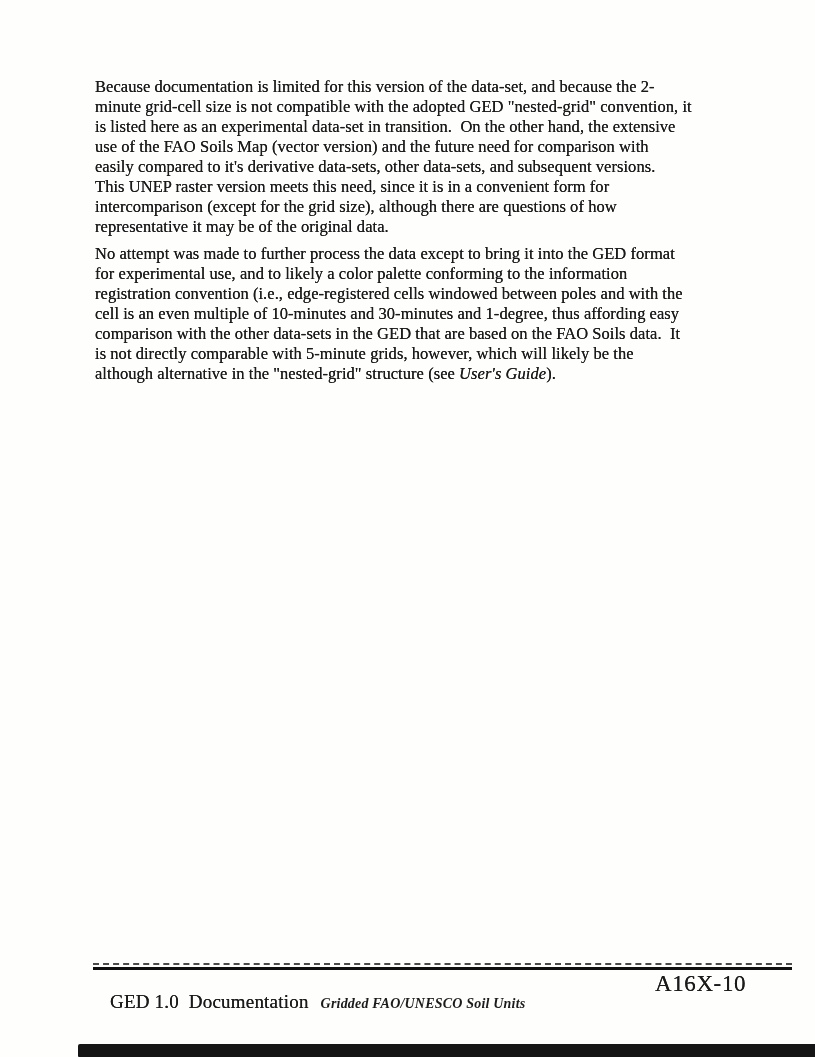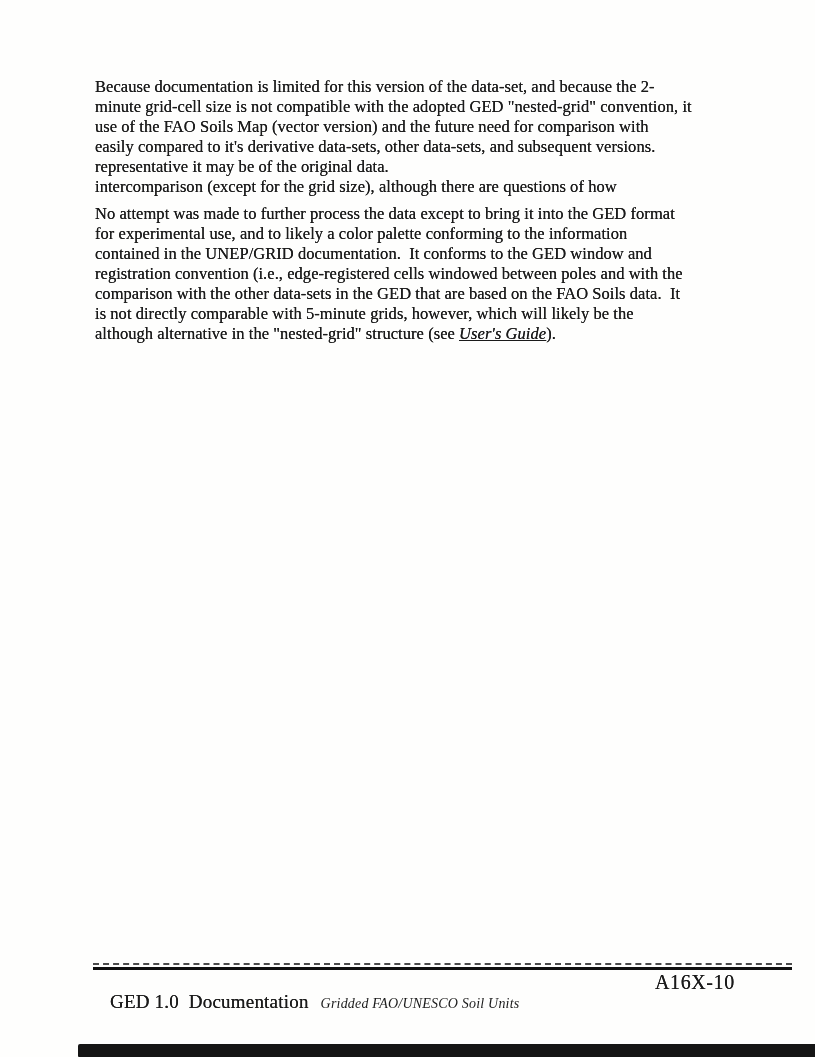--- a/index.html
+++ b/index.html
@@ -24,21 +24,21 @@
   }
   .para { margin: 0; padding: 0; }
   .para + .para { margin-top: 7px; }
   .line {
     font-size: 16.5px;
     line-height: 20px;
     white-space: pre;
     letter-spacing: 0.05px;
     text-shadow: 0 0 0.45px #222222;
   }
-  .line i { font-style: italic; text-decoration: underline; }
+  .line i { font-style: italic; }
   
   .footer-rule {
     position: absolute;
     left: 93px;
     top: 963px;
     width: 699px;
     height: 2px;
     border-top: 2px dashed #4a4a4a;
     border-bottom: 3px solid #0f0f0f;
   }
@@ -48,30 +48,30 @@
     top: 973px;
     white-space: pre;
   }
   .footer-doc-title {
     font-size: 19px;
     letter-spacing: 0.2px;
     text-shadow: 0 0 0.6px #1b1b1b;
   }
   .footer-doc-subtitle {
     font-size: 14px;
-    font-weight: normal;
+    font-weight: bold;
     font-style: italic;
     margin-left: 12px;
     letter-spacing: 0.2px;
   }
   .footer-page-number {
     position: absolute;
     left: 655px;
     top: 971px;
-    font-size: 20px;
+    font-size: 23px;
     letter-spacing: 0.6px;
     text-shadow: 0 0 0.6px #1b1b1b;
     text-align: center;
   }
   
   .scan-artifact-bar {
     position: absolute;
     left: 78px;
     right: 0;
     bottom: 0;
@@ -83,32 +83,34 @@
 </head>
 <body>
 
 <div class="page">
 
   <div class="text-block">
 
     <div class="para">
         <div class="line">Because documentation is limited for this version of the data-set, and because the 2-</div>
         <div class="line">minute grid-cell size is not compatible with the adopted GED "nested-grid" convention, it</div>
+        <div class="line">is listed here as an experimental data-set in transition.  On the other hand, the extensive</div>
         <div class="line">use of the FAO Soils Map (vector version) and the future need for comparison with</div>
         <div class="line">easily compared to it's derivative data-sets, other data-sets, and subsequent versions.</div>
+        <div class="line">This UNEP raster version meets this need, since it is in a convenient form for</div>
+        <div class="line">intercomparison (except for the grid size), although there are questions of how</div>
         <div class="line">representative it may be of the original data.</div>
-        <div class="line">intercomparison (except for the grid size), although there are questions of how</div>
       </div>
 
     <div class="para">
       <div>
           <div class="line">No attempt was made to further process the data except to bring it into the GED format</div>
           <div class="line">for experimental use, and to likely a color palette conforming to the information</div>
-          <div class="line">contained in the UNEP/GRID documentation.  It conforms to the GED window and</div>
           <div class="line">registration convention (i.e., edge-registered cells windowed between poles and with the</div>
+          <div class="line">cell is an even multiple of 10-minutes and 30-minutes and 1-degree, thus affording easy</div>
           <div class="line">comparison with the other data-sets in the GED that are based on the FAO Soils data.  It</div>
           <div class="line">is not directly comparable with 5-minute grids, however, which will likely be the</div>
         </div>
       <div class="line"><span>although alternative in the "nested-grid" structure (see </span><i>User's Guide</i><span>).</span></div>
     </div>
 
   </div>
 
   <div class="footer-rule"></div>
 

